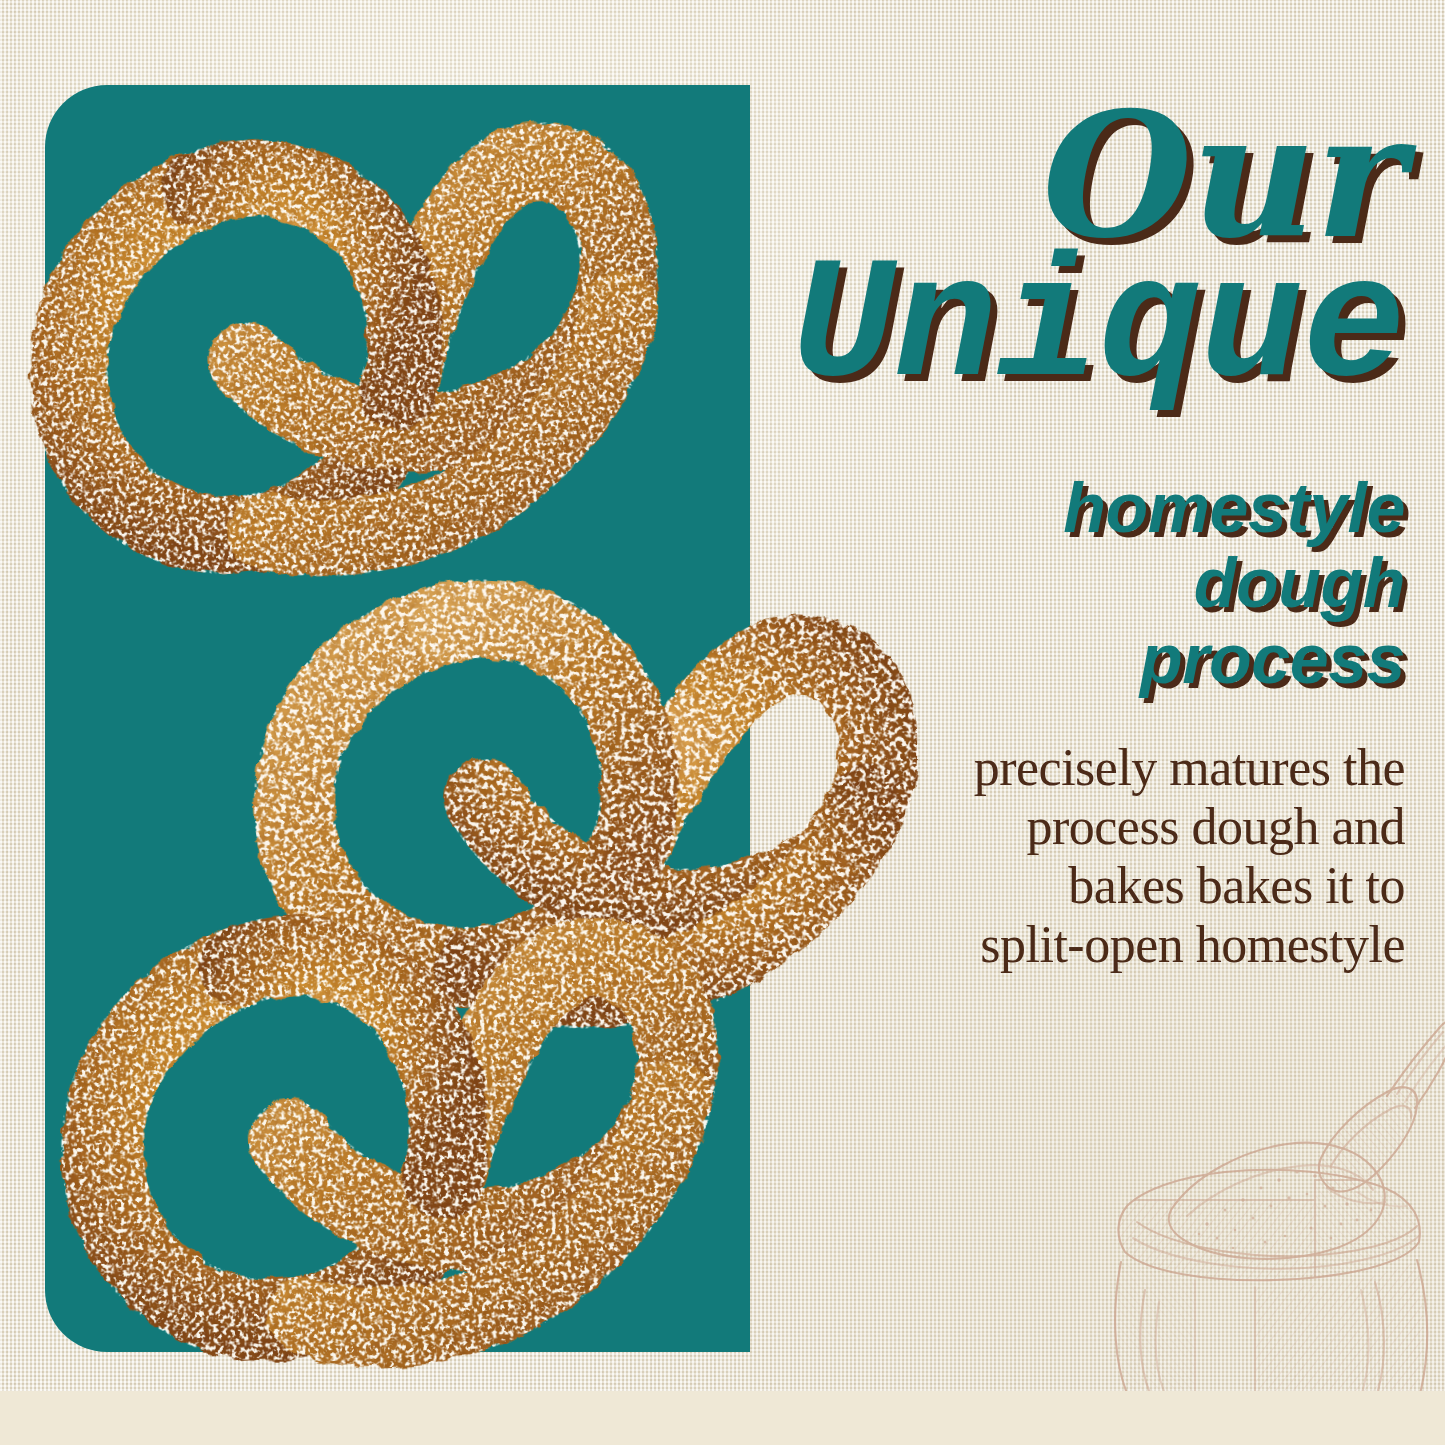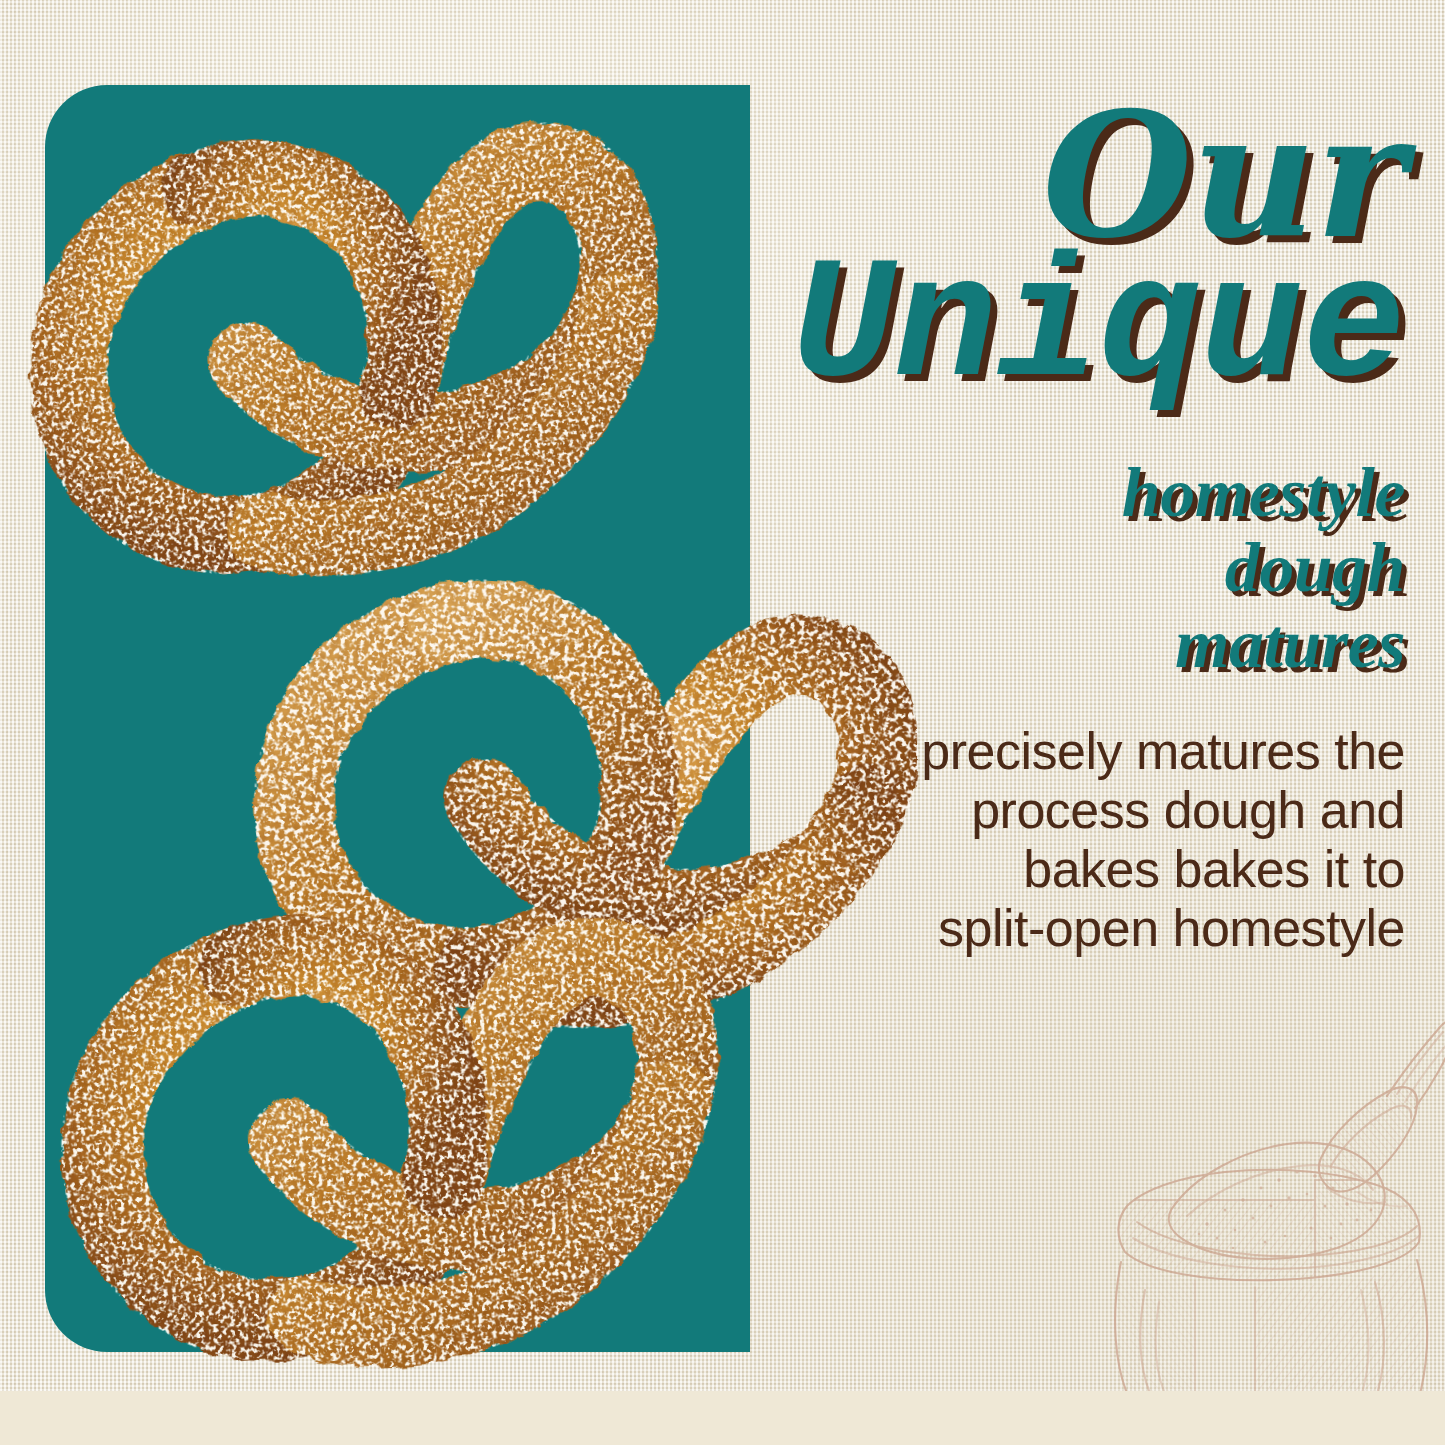--- a/index.html
+++ b/index.html
@@ -50,32 +50,32 @@
     font-weight:bold;font-style:italic;
     color:#127A7A;
     text-shadow:7px 7px 0 #4B2A18;
     line-height:.88;
     letter-spacing:-1px;
   }
   .headline .l1{display:block;font-size:172px;}
   .headline .l2{display:block;font-size:172px;margin-top:2px;font-family:Liberation Mono, monospace;}
 
   .subhead{
-    font-family:Liberation Serif, serif;
+    font-family:Liberation Sans, sans-serif;
     font-weight:bold;font-style:italic;
     color:#127A7A;
     text-shadow:5px 5px 0 #4B2A18;
     font-size:70px;line-height:1.08;
-    margin-top:50px;
+    margin-top:66px;
     letter-spacing:-.5px;
   }
   .subhead span{display:block;}
 
   .body-copy{
-    font-family:Liberation Sans, sans-serif;
+    font-family:Liberation Serif, serif;
     color:#4B2A18;
     font-size:52px;line-height:1.14;
     margin-top:40px;
     letter-spacing:-.5px;
   }
   .body-copy span{display:block;}
 
   
   .sack{position:absolute;left:1075px;top:1010px;width:380px;height:440px;opacity:.72;}
   .sack svg{display:block;}
@@ -213,21 +213,21 @@
   <div class="right-col">
 
     <div class="headline">
       <span class="l1">Our</span>
       <span class="l2">Unique</span>
     </div>
 
     <div class="subhead">
       <span>homestyle</span>
       <span>dough</span>
-      <span>matures</span>
+      <span>process</span>
     </div>
 
     <div class="body-copy">
       <span>precisely matures the</span>
       <span>process dough and</span>
       <span>bakes bakes it to</span>
       <span>split-open homestyle</span>
     </div>
 
   </div>

